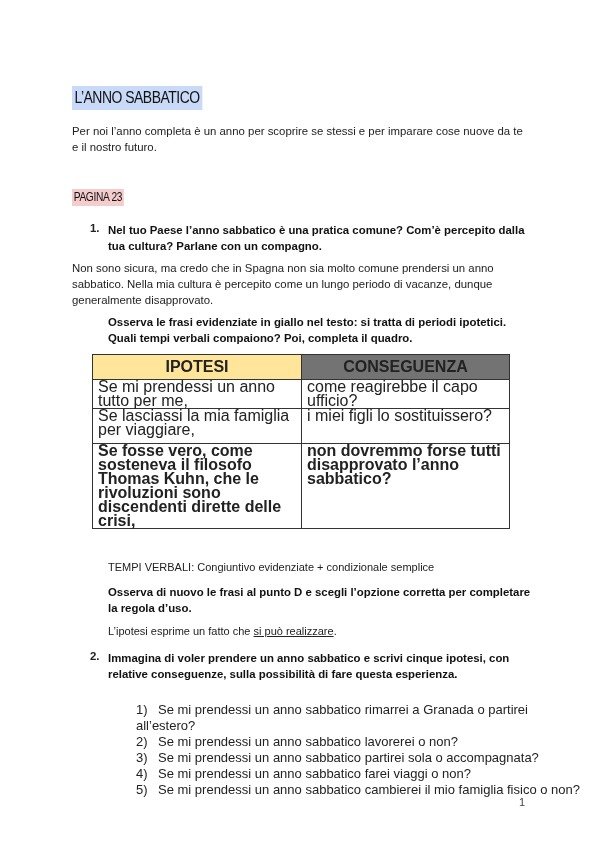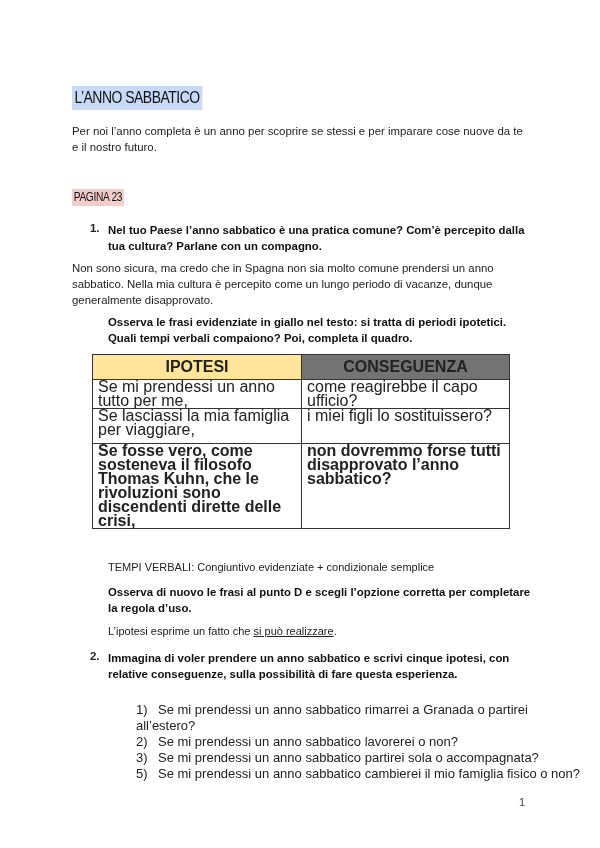--- a/index.html
+++ b/index.html
@@ -77,16 +77,17 @@
 
 <div>
   <span class="num" style="left:90px; top:650px;">2.</span>
   <div class="abs para bold" style="left:108px; top:650px; width:428px;">Immagina di voler prendere un anno sabbatico e scrivi cinque ipotesi, con relative conseguenze, sulla possibilità di fare questa esperienza.</div>
 </div>
 
 <ol class="answers">
   <li><span class="n">1)</span><span>Se mi prendessi un anno sabbatico rimarrei a Granada o partirei all’estero?</span></li>
   <li><span class="n">2)</span><span>Se mi prendessi un anno sabbatico lavorerei o non?</span></li>
   <li><span class="n">3)</span><span>Se mi prendessi un anno sabbatico partirei sola o accompagnata?</span></li>
+  <li><span class="n">4)</span><span>Se mi prendessi un anno sabbatico farei viaggi o non?</span></li>
   <li><span class="n">5)</span><span>Se mi prendessi un anno sabbatico cambierei il mio famiglia fisico o non?</span></li>
 </ol>
 
 <div class="abs pagenum">1</div>
 
 </body></html>

